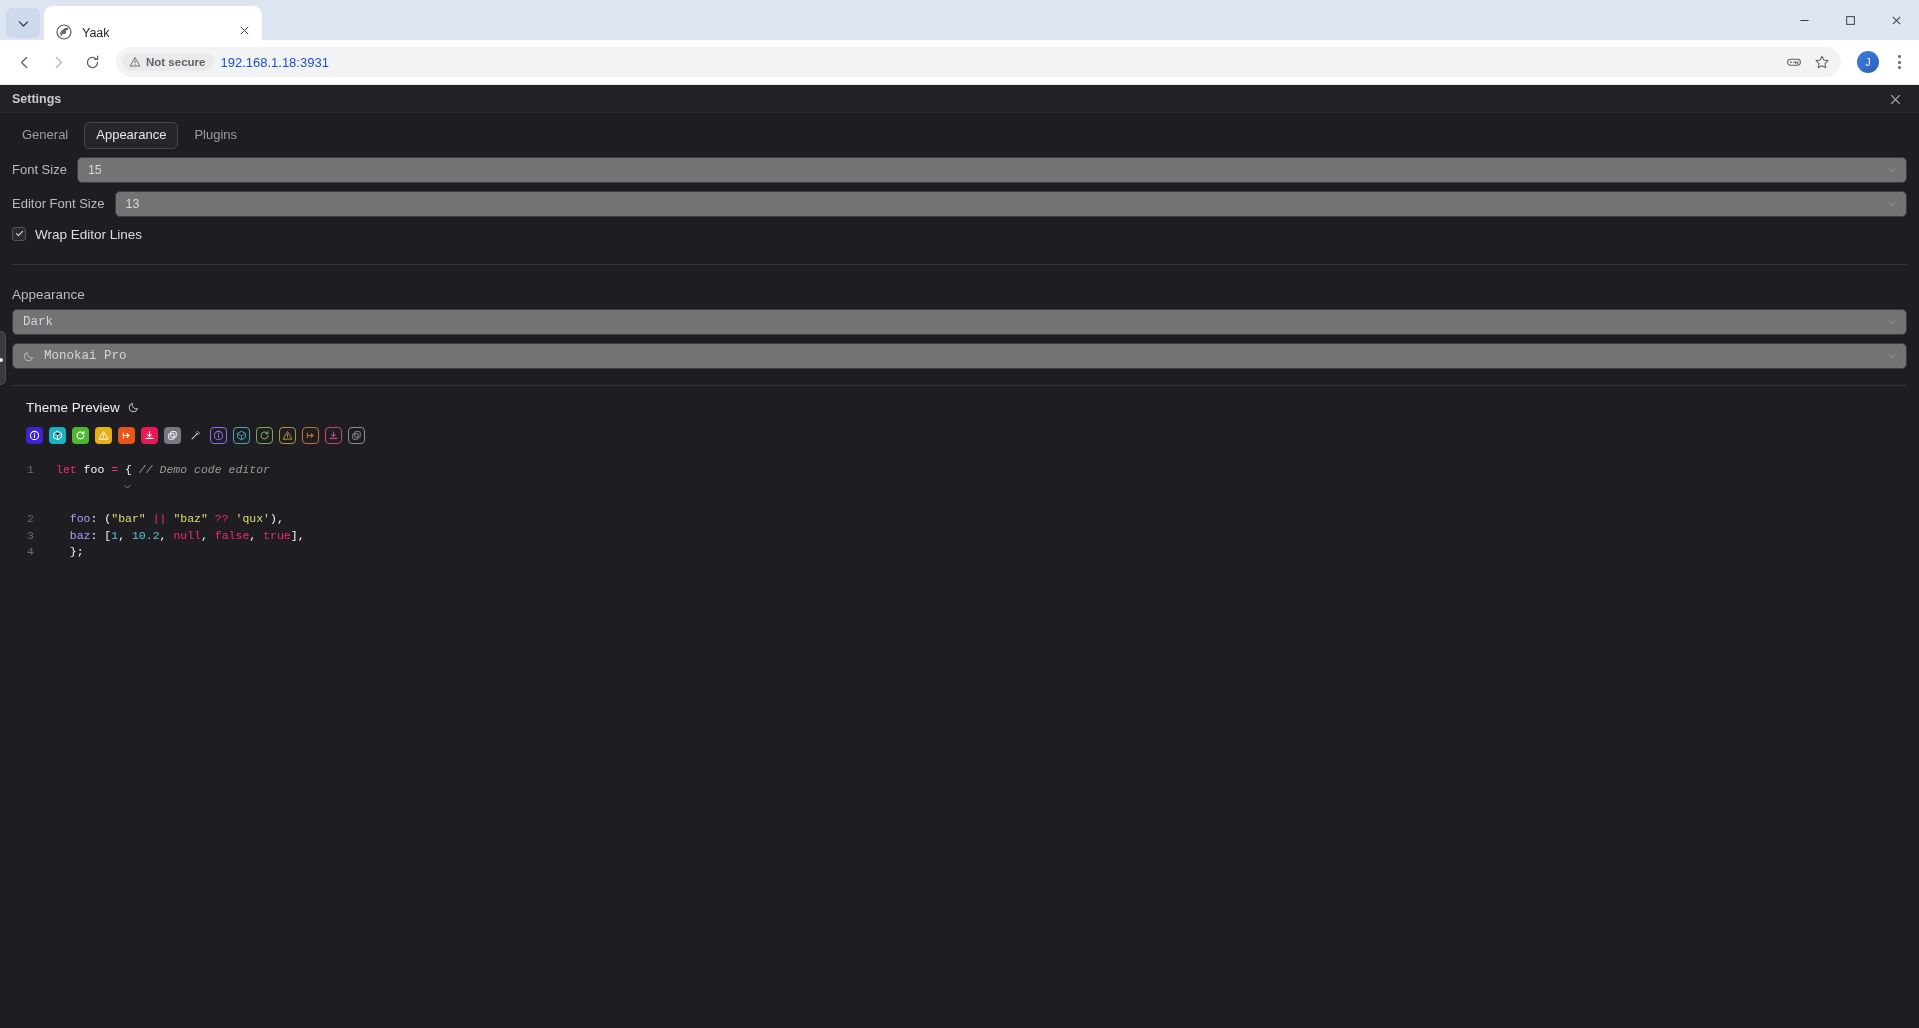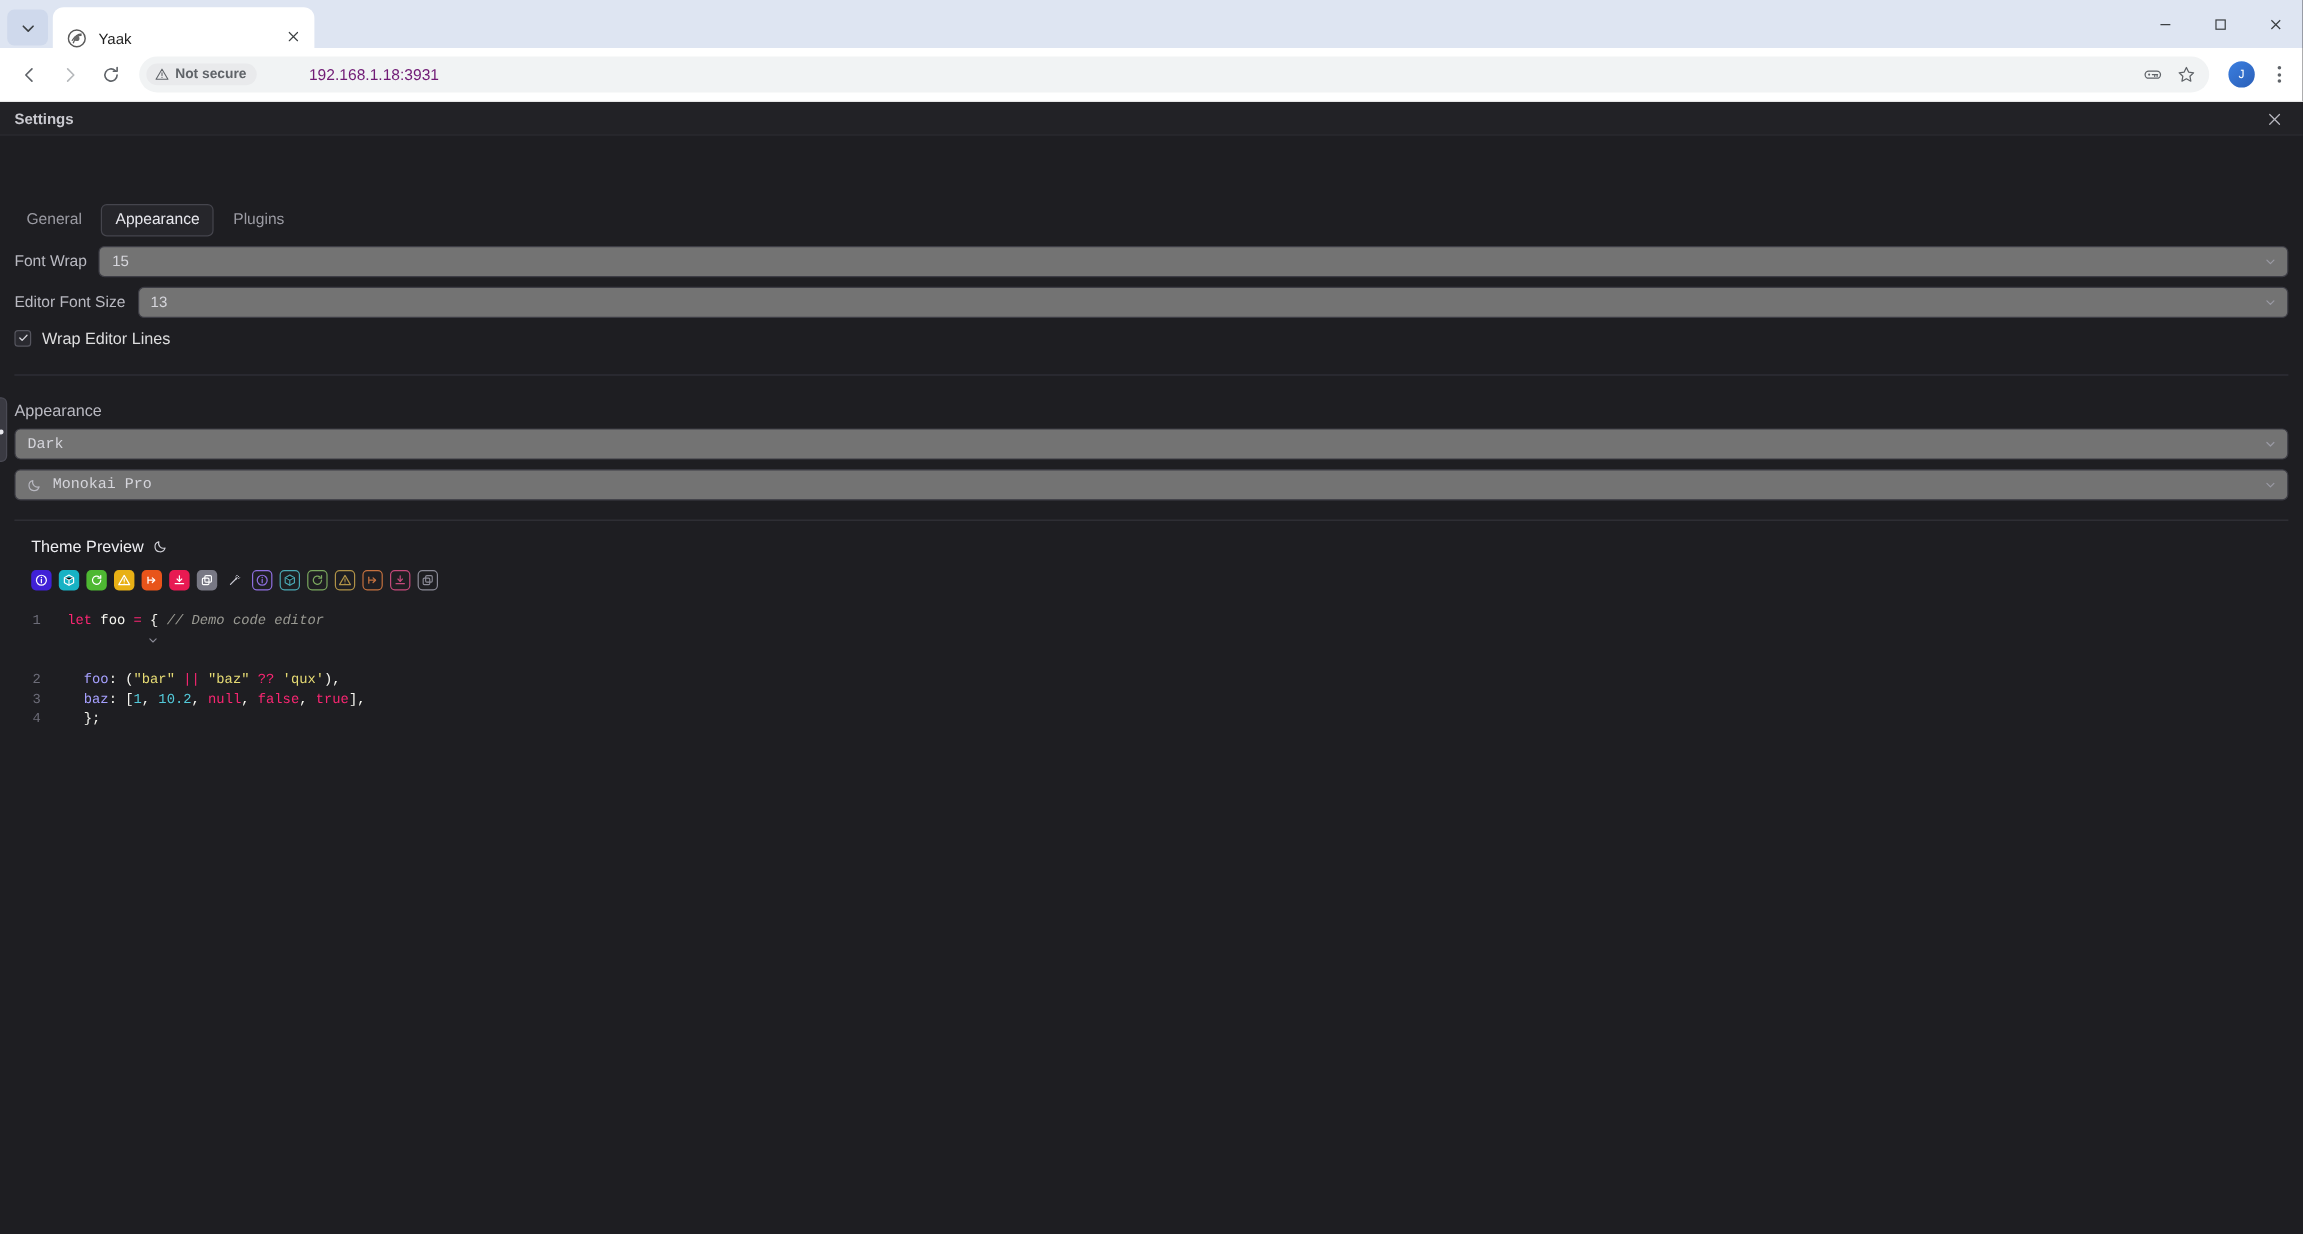--- a/index.html
+++ b/index.html
@@ -54,21 +54,21 @@
   .omnibox {
     flex: 1; height: 30px; background: #f1f3f4; border-radius: 16px;
     display: flex; align-items: center; margin: 0 8px 0 6px;
     padding: 0 8px 0 6px; gap: 6px;
   }
   .notsecure {
     display: flex; align-items: center; gap: 5px; background: #e9eaec;
     border-radius: 14px; padding: 3px 9px 3px 7px; cursor: pointer;
   }
   .notsecure-text { font-size: 11.5px; color: #5f6368; font-weight: 600; }
-  .omnibox-url { font-size: 13px; color: #701a75; flex: 1; margin-left: 37px; }
+  .omnibox-url { font-size: 13px; color: #1d4ed8; flex: 1; }
   .omni-icon { width: 22px; height: 22px; display: flex; align-items: center;
     justify-content: center; cursor: pointer; }
   .profile-av {
     width: 22px; height: 22px; border-radius: 50%;
     background: linear-gradient(140deg,#3b7fe0,#2b5fb8);
     display: flex; align-items: center; justify-content: center;
     color: #fff; font-size: 10px; margin: 0 6px; cursor: pointer;
   }
   .kebab { width: 24px; height: 26px; display: flex; flex-direction: column;
     align-items: center; justify-content: center; gap: 2.5px; cursor: pointer; }
@@ -85,21 +85,21 @@
   }
   .settings-title { font-size: 12.5px; font-weight: 700; color: #c9c9cf; }
   .settings-close {
     position: absolute; right: 10px; top: 0; height: 28px; width: 28px;
     display: flex; align-items: center; justify-content: center; cursor: pointer;
   }
 
   .tabs-row { display: flex; align-items: center; padding: 9px 10px 8px 10px; gap: 4px; }
   .stab {
     font-size: 13px; color: #9b9ba3; padding: 5px 11px; border-radius: 5px;
-    cursor: pointer; border: 1px solid transparent; line-height: 1.15; margin-top: 48px;
+    cursor: pointer; border: 1px solid transparent; line-height: 1.15;
   }
   .stab.active { color: #e8e8ee; border-color: #45454d; background: #26262b; }
 
   .content { padding: 0 12px; }
   .field-row { display: flex; align-items: center; gap: 10px; margin-bottom: 8px; }
   .field-label { font-size: 13px; color: #b9b9c1; white-space: nowrap; }
   .select-box {
     flex: 1; height: 26px; border: 1px solid #3d3d45; border-radius: 5px;
     background: #737373; display: flex; align-items: center;
     padding: 0 10px; position: relative; cursor: pointer;
@@ -276,21 +276,21 @@
 
   <div class="tabs-row">
     <div class="stab">General</div>
     <div class="stab active">Appearance</div>
     <div class="stab">Plugins</div>
   </div>
 
   <div class="content">
 
     <div class="field-row">
-      <span class="field-label">Font Wrap</span>
+      <span class="field-label">Font Size</span>
       <div class="select-box">
         <span class="select-value">15</span>
         <span class="select-chev">
           <svg viewBox="0 0 12 12" width="10" height="10">
               <path d="M2.5 4.5L6 8l3.5-3.5" fill="none" stroke="#9a9aa4" stroke-width="1.2" stroke-linecap="round" stroke-linejoin="round"></path>
             </svg>
         </span>
       </div>
     </div>
 

